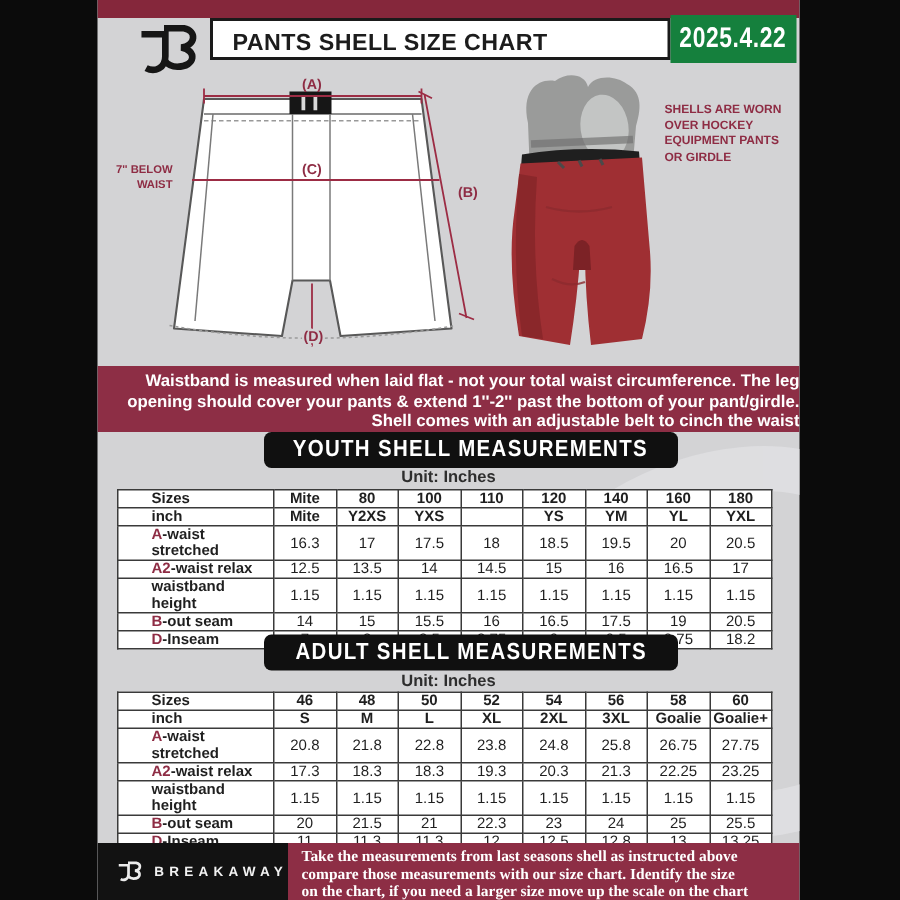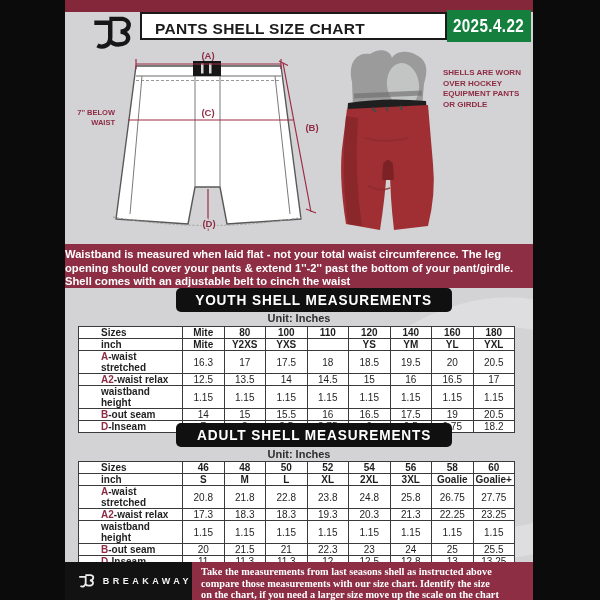--- a/index.html
+++ b/index.html
@@ -15,21 +15,21 @@
   .date-box{position:absolute;left:382px;top:10px;width:84px;height:32px;background:#15803d;
             display:flex;align-items:center;justify-content:center;}
   .date-box span{color:#fff;font-weight:800;font-size:19px;display:inline-block;transform:scaleX(.8);letter-spacing:.5px;}
 
   .waist-note{position:absolute;left:0;top:108px;width:50px;text-align:right;color:#8e2c44;
               font-size:7.5px;font-weight:600;line-height:10px;white-space:pre-line;}
   .photo-note{position:absolute;left:378px;top:68px;width:100px;color:#8e2c44;
               font-size:8px;font-weight:700;line-height:10.5px;white-space:pre-line;}
 
   .notice{position:absolute;left:0;top:244px;width:468px;height:44px;background:#8d2e45;box-sizing:border-box;
-          padding-top:4px;text-align:left;color:#fff;font-size:11.2px;font-weight:700;line-height:13.5px;white-space:pre-line;z-index:2;}
+          padding-top:4px;text-align:right;color:#fff;font-size:11.2px;font-weight:700;line-height:13.5px;white-space:pre-line;z-index:2;}
 
   .section-banner{position:absolute;left:111px;width:276px;height:24px;background:#101010;border-radius:5px;
                   display:flex;align-items:center;justify-content:center;z-index:2;}
   .section-banner span{color:#fff;font-weight:700;font-size:15.5px;letter-spacing:1px;display:inline-block;transform:scaleX(.88);white-space:nowrap;}
   .unit-label{position:absolute;left:0;width:468px;text-align:center;font-size:11px;font-weight:600;color:#2e2e2e;z-index:2;}
 
   table.size-table{position:absolute;left:13px;width:437px;border-collapse:collapse;table-layout:fixed;
                    background:#fff;z-index:2;border:1.5px solid #3a3a3a;}
   table.size-table th,table.size-table td{border:1px solid #3a3a3a;border-top-width:1.5px;border-bottom-width:1.5px;
                    height:11px;font-size:10px;line-height:11px;padding:0;color:#1f1f1f;}

